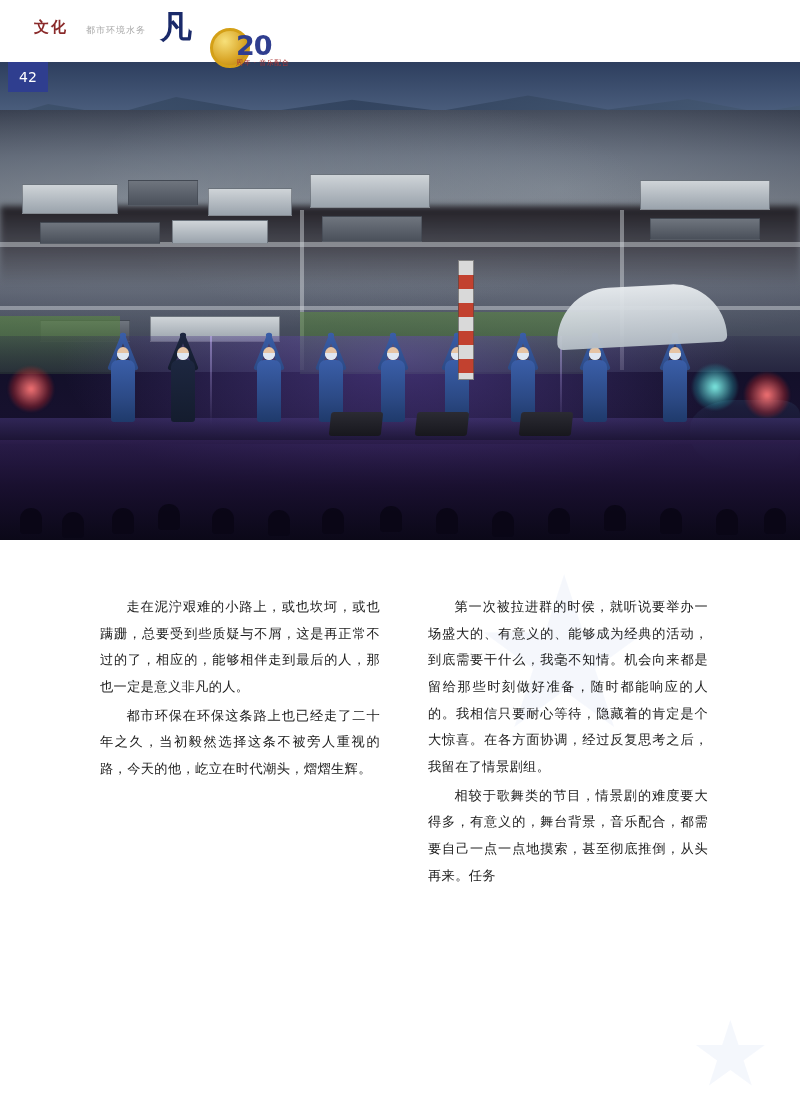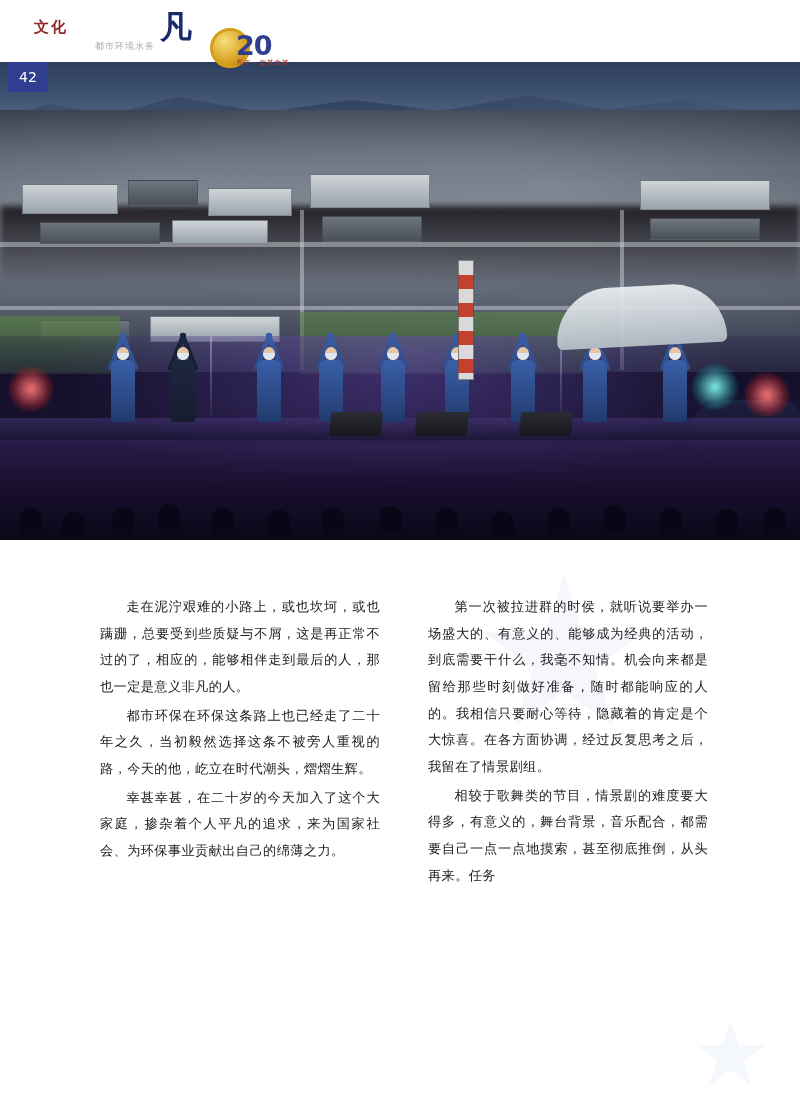--- a/index.html
+++ b/index.html
@@ -52,22 +52,21 @@
     display: flex;
     align-items: center;
     justify-content: center;
     z-index: 31;
   }
   .masthead {
     position: absolute;
     left: 86px; top: 10px;
     width: 120px; height: 42px;
     display: flex;
-    align-items: flex-end;
-    margin-left: 9px;
+    align-items: center;
   }
   .masthead-cn {
     font-size: 9px;
     color: #9a9a9a;
     letter-spacing: 1px;
     line-height: 1.25;
     font-family: "DejaVu Sans", sans-serif;
     opacity: .85;
     white-space: nowrap;
   }
@@ -344,21 +343,21 @@
     <div class="section-label">文化</div>
 
     <div class="masthead">
       <div class="masthead-cn">都市环境水务</div>
     </div>
     <div class="masthead-logo">凡</div>
 
     <div class="anniv">
       <div class="ring"></div>
       <div class="twenty">20</div>
-      <div class="sub">周年 · 幸甚幸甚</div>
+      <div class="sub">周年 · 音乐配合</div>
     </div>
     <div class="header-rule"></div>
   </div>
 
   <div class="page-num-tab">42</div>
 
   <div class="hero">
     <div class="hero-sky"></div>
     <div class="hero-mountains"></div>
 
@@ -489,21 +488,20 @@
   </div>
 
   <div class="article">
     <div class="bg-star star-big">★</div>
     <div class="bg-star star-small">★</div>
 
     <div class="columns">
       <div class="col">
         <p>走在泥泞艰难的小路上，或也坎坷，或也蹒跚，总要受到些质疑与不屑，这是再正常不过的了，相应的，能够相伴走到最后的人，那也一定是意义非凡的人。</p>
         <p>都市环保在环保这条路上也已经走了二十年之久，当初毅然选择这条不被旁人重视的路，今天的他，屹立在时代潮头，熠熠生辉。</p>
-        <p>幸甚幸甚，在二十岁的今天加入了这个大家庭，掺杂着个人平凡的追求，来为国家社会、为环保事业贡献出自己的绵薄之力。</p>
       </div>
       <div class="col">
         <p>第一次被拉进群的时侯，就听说要举办一场盛大的、有意义的、能够成为经典的活动，到底需要干什么，我毫不知情。机会向来都是留给那些时刻做好准备，随时都能响应的人的。我相信只要耐心等待，隐藏着的肯定是个大惊喜。在各方面协调，经过反复思考之后，我留在了情景剧组。</p>
         <p>相较于歌舞类的节目，情景剧的难度要大得多，有意义的，舞台背景，音乐配合，都需要自己一点一点地摸索，甚至彻底推倒，从头再来。任务</p>
       </div>
     </div>
 
     <div class="footer-bar"></div>
   </div>
 

